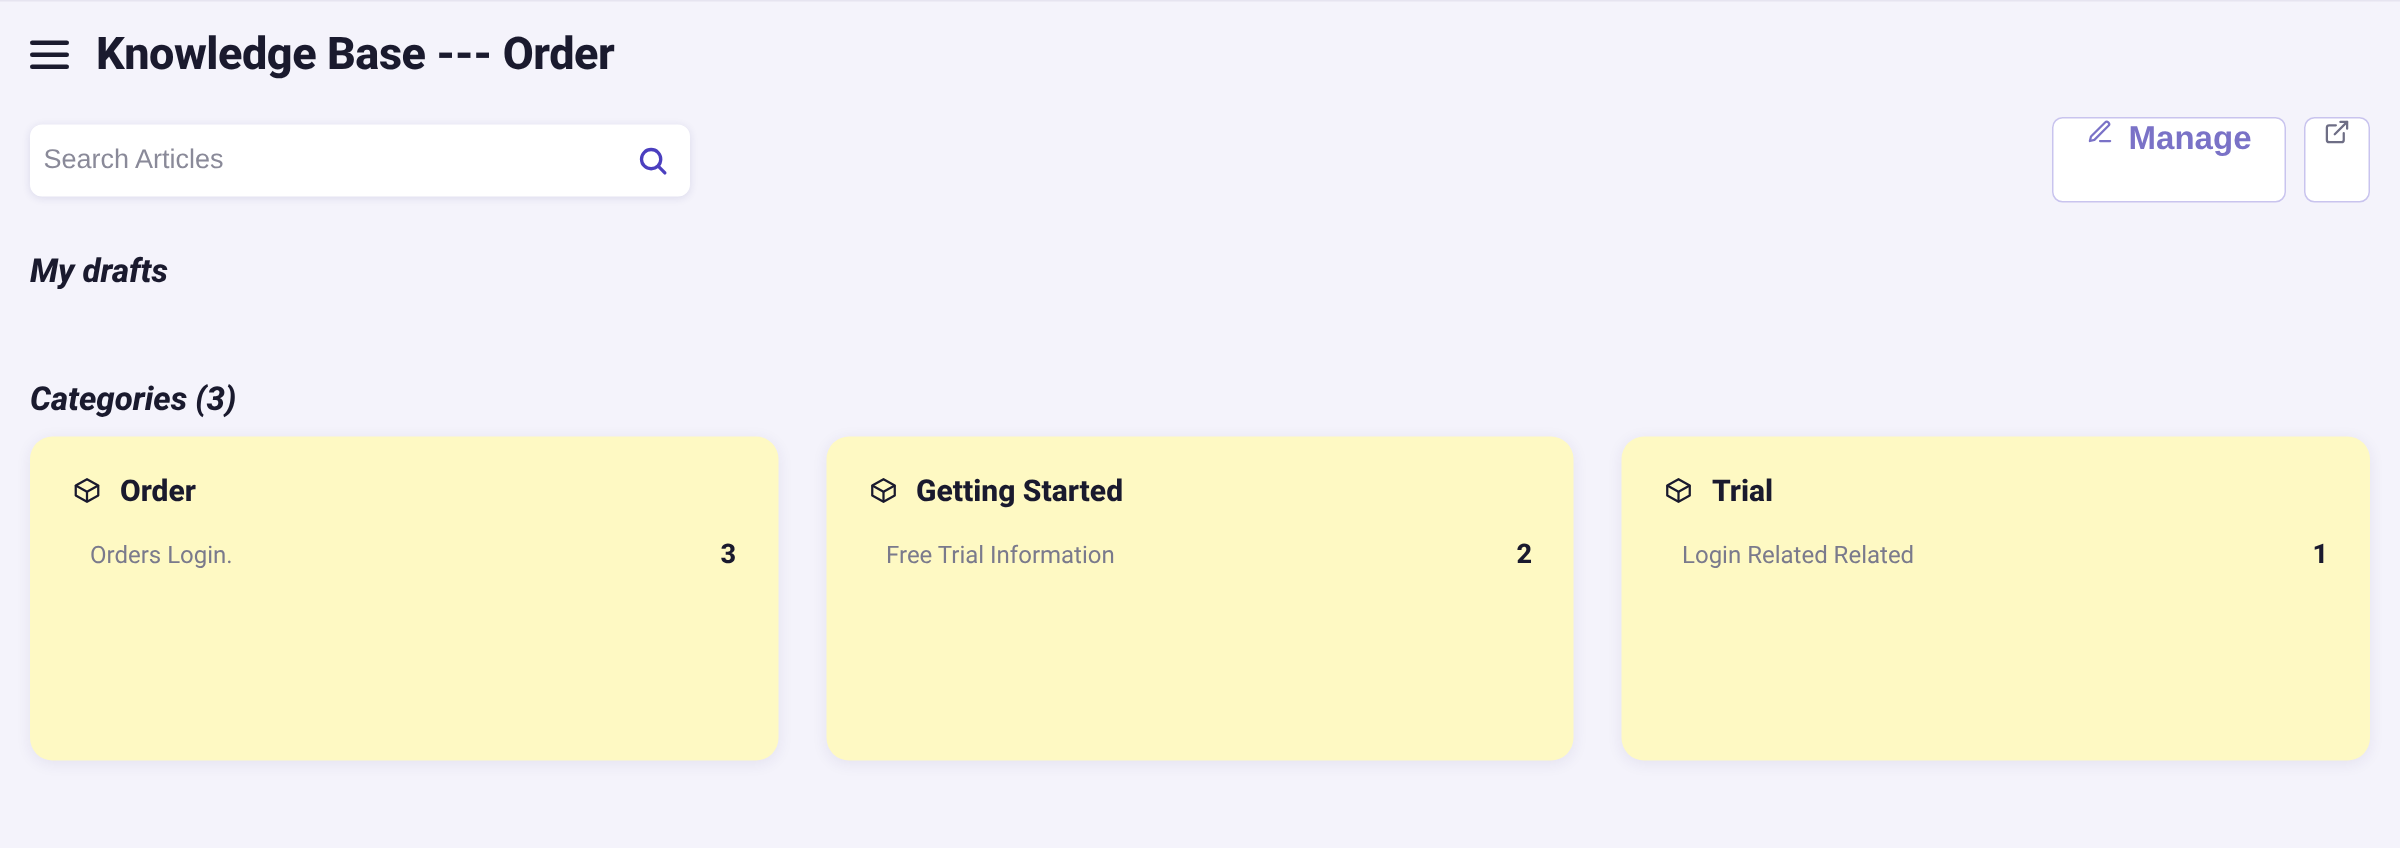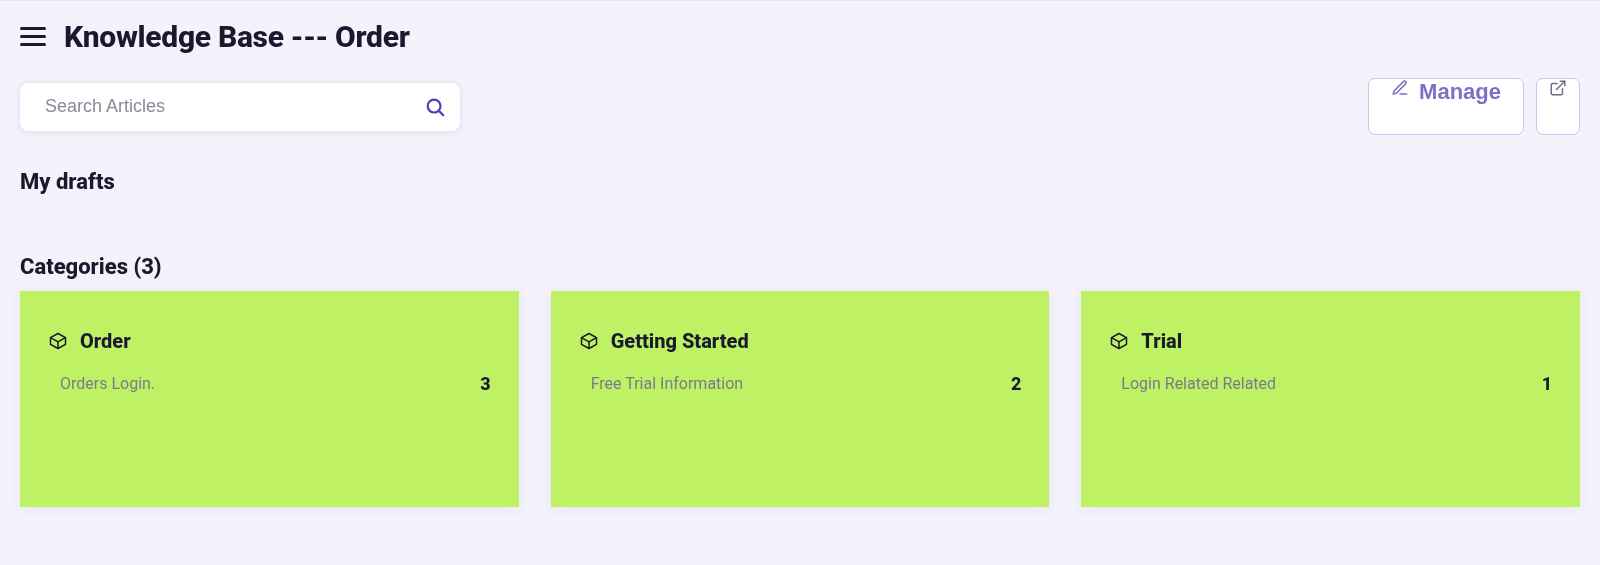--- a/index.html
+++ b/index.html
@@ -53,21 +53,21 @@
     .search-wrap {
       position: relative;
       width: 440px;
     }
     .search-input {
       width: 100%;
       height: 48px;
       border: 1px solid #fff;
       border-radius: 8px;
       background: #ffffff;
-      padding: 0 52px 0 24px;
+      padding: 0 52px 0 8px;
       font-size: 18px;
       color: #333;
       box-shadow: 0 1px 6px rgba(45, 40, 120, 0.12);
       outline: none;
     }
     .search-input::placeholder {
       color: #8a8a99;
     }
     .search-icon {
       position: absolute;
@@ -134,34 +134,35 @@
       color: #6e6e85;
       border: 1.5px solid #c9c4ee;
       width: 44px;
       padding: 0;
     }
     .section-heading {
       font-size: 22px;
       font-weight: 800;
       color: #1a1a2e;
       margin-bottom: 60px;
+      font-style: italic;
     }
     .section-heading.categories {
       margin-bottom: 12px;
     }
     .cards-row {
       display: flex;
       gap: 32px;
     }
     .card {
       flex: 1;
-      background: #bef264;
-      border-radius: 0;
+      background: #fef9c3;
+      border-radius: 15px;
       box-shadow: 0 2px 10px rgba(45, 40, 120, 0.08);
-      padding: 38px 28px;
+      padding: 24px 28px;
       min-height: 216px;
       cursor: pointer;
     }
     .card-title-row {
       display: flex;
       align-items: center;
       gap: 12px;
       margin-bottom: 20px;
     }
     .box-icon {

